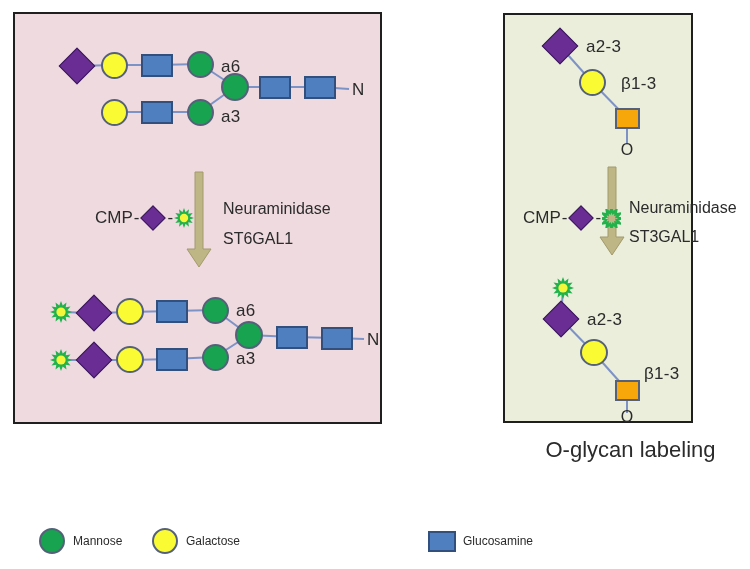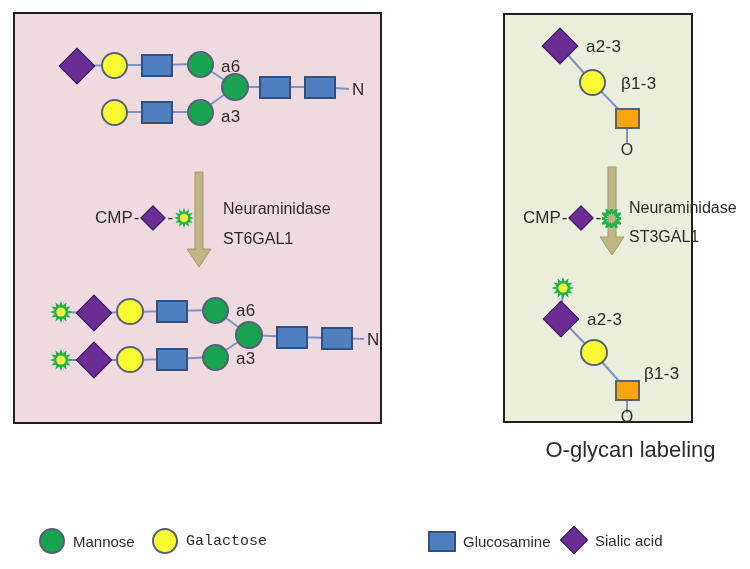--- a/index.html
+++ b/index.html
@@ -29,21 +29,21 @@
   .cmp-row .dash { margin:0 1px; }
   .dwrap { display:inline-flex; width:26px; height:26px; align-items:center; justify-content:center; }
   .dwrap .d { width:18px; height:18px; transform:rotate(45deg); background:var(--sialic,#6a2d93); border:1.5px solid var(--sialic-edge,#3a1b5a); box-sizing:border-box; }
   .star-spikes { fill:var(--cy3-spike,#21b24b); }
   .star-center { fill:var(--cy3-center,#f4f63b); }
   .star-hollow { fill:none; stroke:var(--cy3-spike,#21b24b); stroke-width:2.6; }
   .arrow-shape { fill:var(--arrow-fill,#bfb685); stroke:var(--arrow-edge,#a39a6c); stroke-width:1; }
   .caption { position:absolute; z-index:3; font-size:22px; text-align:center; }
   .legend-item { position:absolute; display:flex; align-items:center; height:28px; z-index:2; }
   .legend-item .ic { display:inline-flex; width:28px; height:28px; align-items:center; justify-content:center; margin-right:7px; }
-  .legend-item .tx { font-size:15px; white-space:nowrap; }
+  .legend-item .tx { font-size:12px; white-space:nowrap; }
   .lg-circle { width:26px; height:26px; border-radius:50%; border:2px solid var(--outline,#5c6b5c); box-sizing:border-box; }
   .lg-sq { box-sizing:border-box; }
   .lg-diamond { width:20px; height:20px; transform:rotate(45deg); background:var(--sialic,#6a2d93); border:1.5px solid var(--sialic-edge,#3a1b5a); box-sizing:border-box; }
 </style>
 </head>
 <body>
 
 <div id="stage">
 
   <div id="left-panel" class="panel">
@@ -178,32 +178,26 @@
   </div>
 
   <div class="caption" style="left:508px;top:437px;width:245px;">O-glycan labeling</div>
 
   <div class="legend-item" style="left:38px;top:527px;">
     <span class="ic">
         <span class="lg-circle bg-mannose"></span>
       </span>
     <span class="tx">Mannose</span>
   </div>
-  <div class="legend-item" style="left:151px;top:527px;font-family:Liberation Mono, monospace;">
+  <div class="legend-item" style="left:151px;top:527px;">
     <span class="ic">
         <span class="lg-circle bg-galactose"></span>
       </span>
     <span class="tx">Galactose</span>
   </div>
   <div class="legend-item" style="left:428px;top:527px;">
     <span class="ic">
         <span class="lg-sq sq bg-glucosamine" style="width:28px;height:21px;"></span>
       </span>
     <span class="tx">Glucosamine</span>
   </div>
-  <div class="legend-item" style="left:560px;top:526px;">
-    <span class="ic">
-        <span class="lg-diamond"></span>
-      </span>
-    <span class="tx">Sialic acid</span>
-  </div>
 
 </div>
 
 </body></html>

